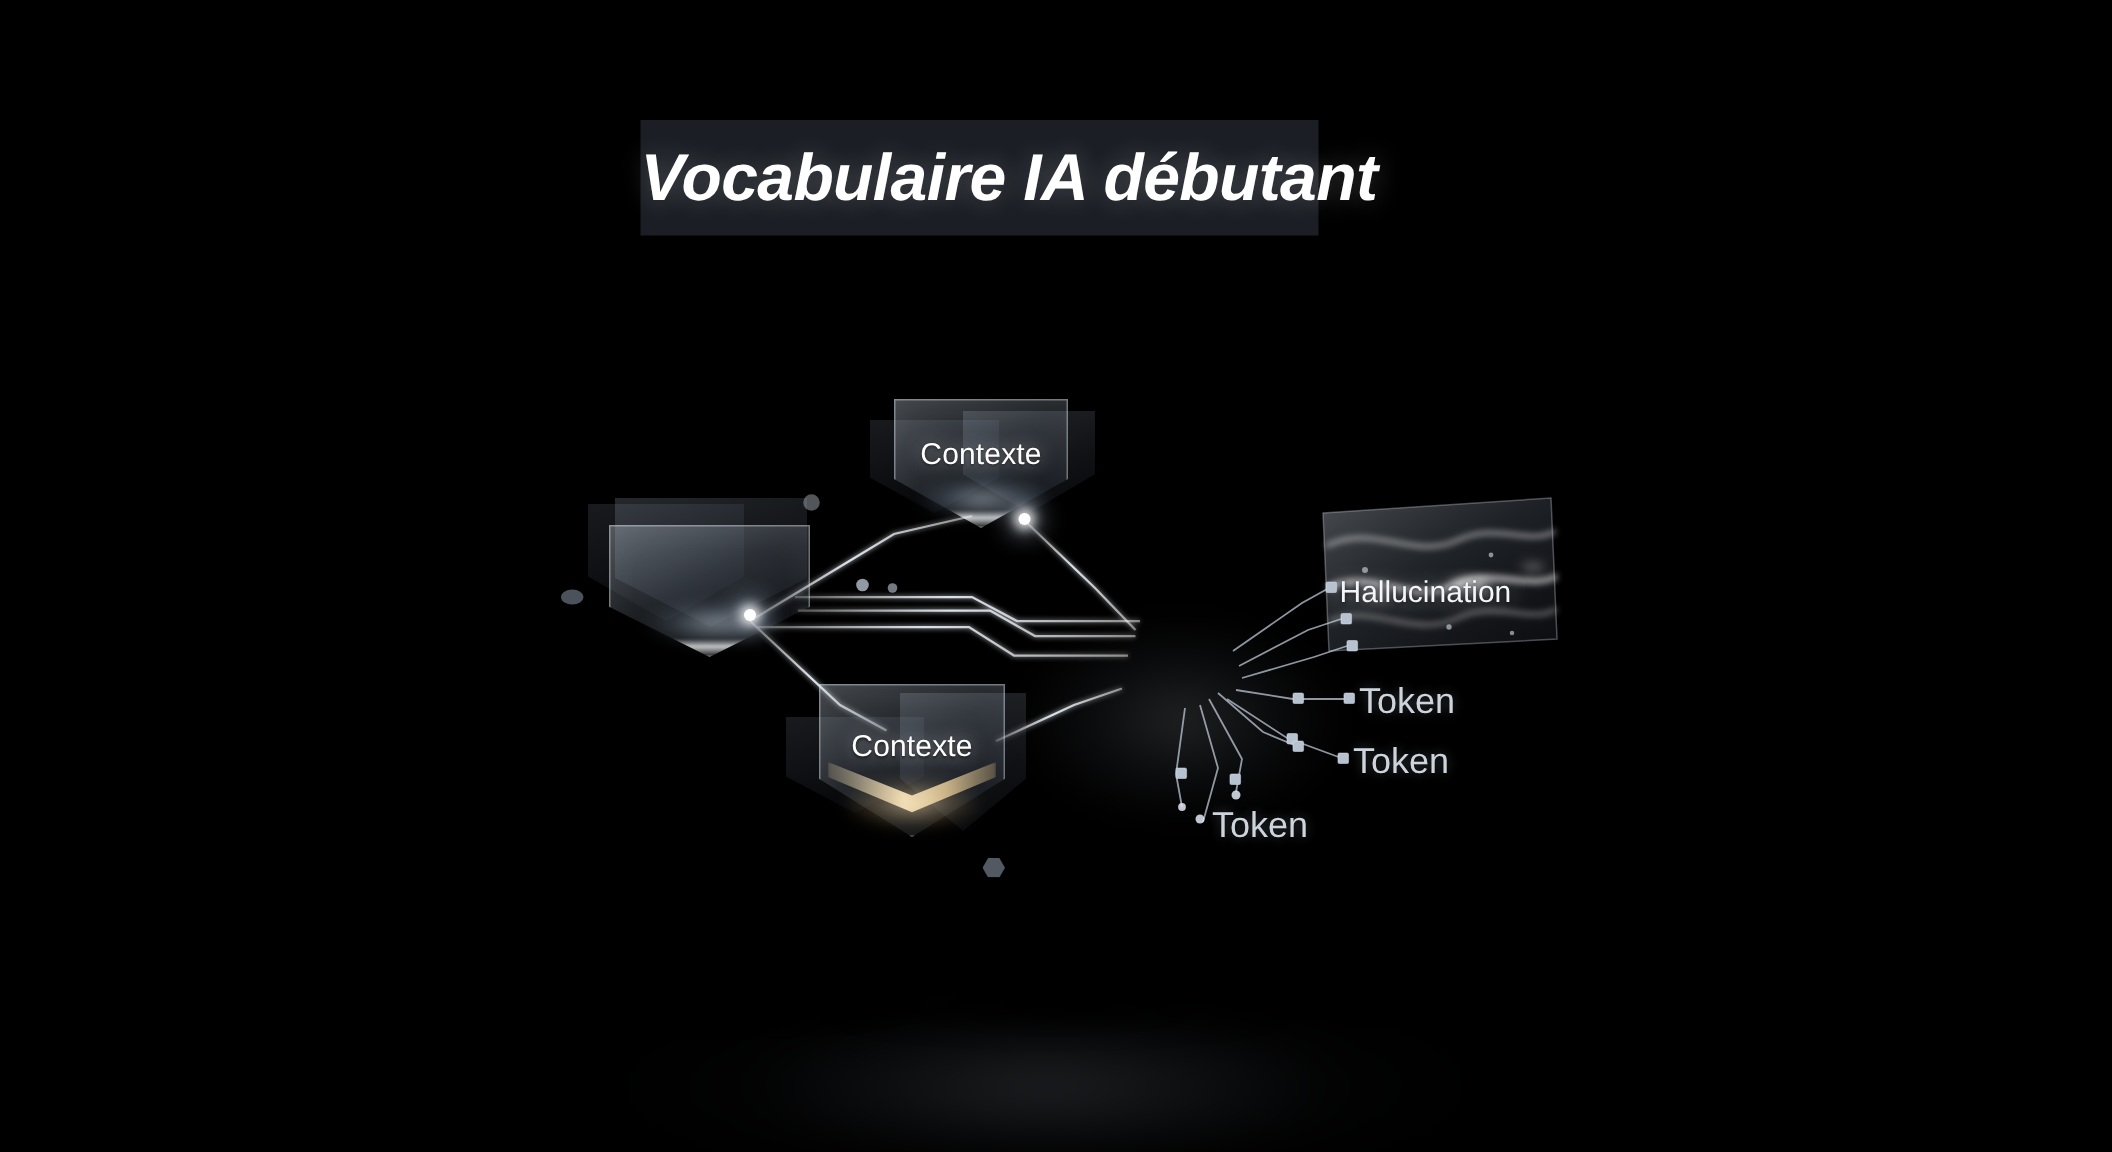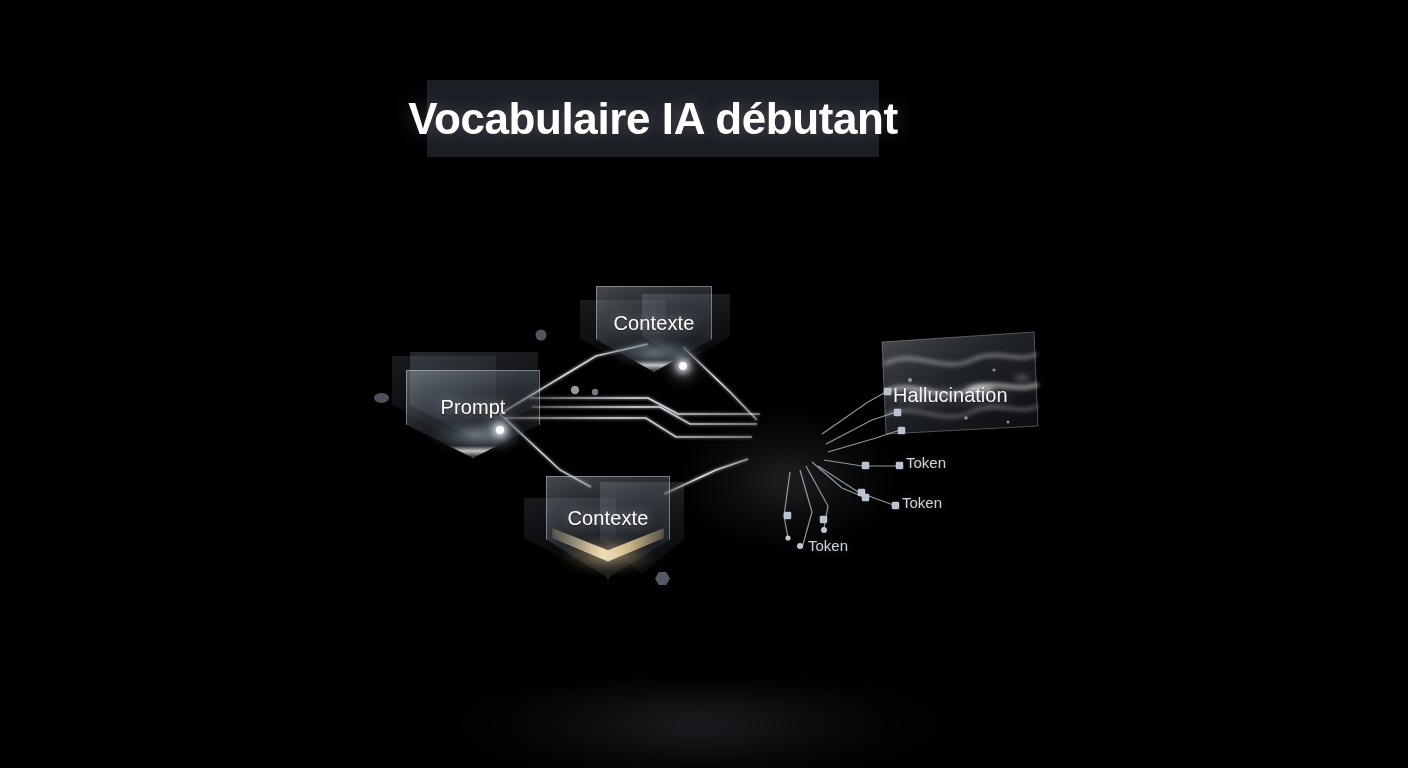--- a/index.html
+++ b/index.html
@@ -60,38 +60,38 @@
     filter:blur(10px);
     pointer-events:none;
   }
 
   
   .title-band{
     position:absolute;
     left:427px; top:80px;
     width:452px; height:77px;
     background:#1b1f25;
-    display:flex; align-items:center; justify-content:center;
+    display:flex; align-items:center; font-style:italic;
   }
   .title-text{
     color:#ffffff;
     font-size:44px;
     font-weight:700;
     letter-spacing:-0.4px;
     white-space:nowrap;
     text-shadow:0 0 18px rgba(255,255,255,0.22);
   }
 
   
   .layer{ position:absolute; left:0; top:0; width:1408px; height:768px; pointer-events:none; }
   #edges-layer{ z-index:3; }
   #top-edges{ z-index:9; }
 
   
-  .node{ position:absolute;margin-top:20px; }
+  .node{ position:absolute; }
   .node .lbl{
     position:absolute;
     left:0; top:0; width:100%; height:100%;
     display:flex; align-items:center; justify-content:center;
     color:#ffffff;
     font-size:20px;
     font-weight:400;
     letter-spacing:0.1px;
     text-shadow:0 0 12px rgba(255,255,255,0.5), 0 1px 2px rgba(0,0,0,0.75);
     white-space:nowrap;
@@ -209,21 +209,21 @@
     position:absolute;
     border-radius:50%;
     background:rgba(138,150,168,0.55);
     filter:blur(0.5px);
   }
 
   
   .leaf-label{
     position:absolute;
     color:#ced4db;
-    font-size:15px;
+    font-size:24px;
     font-weight:400;
     white-space:nowrap;
     text-shadow:0 0 8px rgba(190,205,225,0.30);
     z-index:8;
   }
   .hallu-label{
     position:absolute;
     color:#f2f5f9;
     font-size:20px;
     font-weight:400;
@@ -289,21 +289,20 @@
   </svg>
 
   <div class="node" style="left:392px;top:330px;width:160px;height:110px;z-index:5;">
     <div class="plate back" style="left:0px;  top:6px;  width:104px;height:78px;"></div>
     <div class="plate mid" style="left:18px; top:2px;  width:128px;height:86px;"></div>
     <div class="plate front" style="left:14px; top:20px; width:134px;height:88px;"></div>
     <div class="plate-rim" style="left:14px; top:20px; width:134px;height:88px;"></div>
     <div class="plate-edge" style="left:14px; top:20px; width:134px;height:88px;"></div>
     <div class="underglow-cool" style="left:36px;top:72px;width:98px;height:34px;"></div>
     <div class="gdot" style="left:104px;top:76px;width:8px;height:8px;"></div>
-    <span class="lbl" style="left:14px;top:20px;width:134px;height:74px;">Prompt</span>
   </div>
   <div class="oval-chip" style="left:374px;top:393px;width:15px;height:10px;z-index:4;"></div>
 
   <div class="node" style="left:580px;top:266px;width:152px;height:104px;z-index:5;">
     <div class="plate back" style="left:0px;  top:14px; width:86px; height:62px;"></div>
     <div class="plate mid" style="left:62px; top:8px;  width:88px; height:68px;"></div>
     <div class="plate front" style="left:16px; top:0px;  width:116px;height:86px;"></div>
     <div class="plate-rim" style="left:16px; top:0px;  width:116px;height:86px;"></div>
     <div class="plate-edge" style="left:16px; top:0px;  width:116px;height:86px;"></div>
     <div class="underglow-cool" style="left:30px;top:54px;width:90px;height:32px;"></div>

